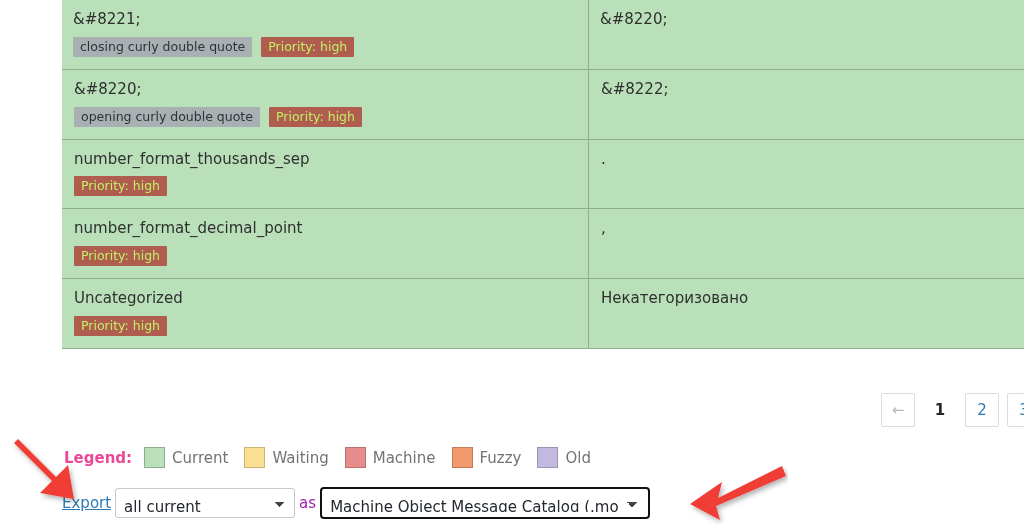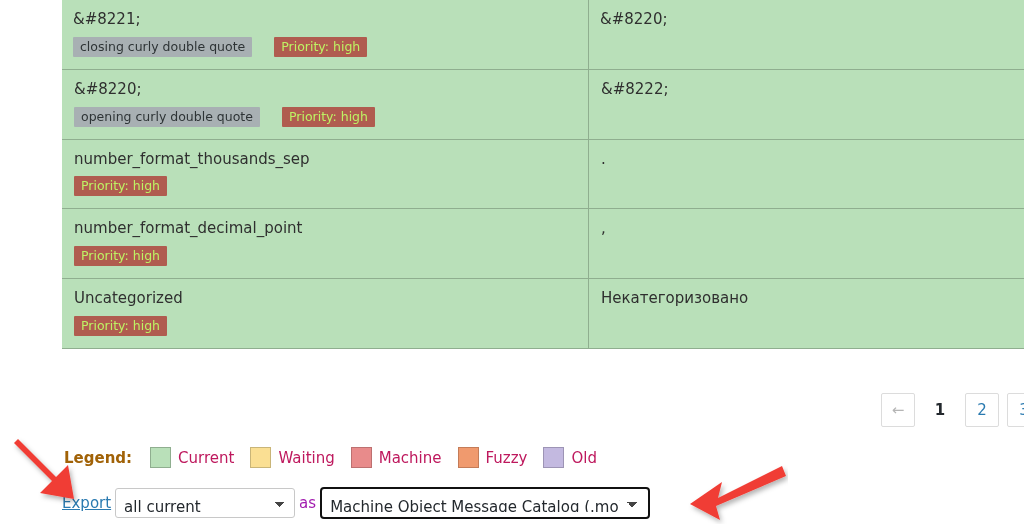--- a/index.html
+++ b/index.html
@@ -19,21 +19,21 @@
     border-left:none;border-right:none;
     padding:10px 12px 12px 12px;
     vertical-align:top;
     font-size:15px;color:#2b2b2b;
     line-height:1.25;
   }
   table.strings td.c-orig{width:503px;border-right:1px solid #8fae8f;}
   table.strings td.c-trans{width:497px;}
   table.strings tr:first-child td{border-top:1px solid #8fae8f;padding-left:11px;}
   .cell-text{display:block;font-size:15px;color:#2f2f2f;white-space:pre-wrap;}
-  .chips{margin-top:8px;display:flex;gap:22px;flex-wrap:wrap;align-items:flex-end;}
+  .chips{margin-top:8px;display:flex;gap:9px;flex-wrap:wrap;align-items:flex-end;}
   .chip{
     display:inline-block;padding:2px 7px 3px 7px;font-size:12.5px;line-height:1.2;
     border-radius:1px;white-space:nowrap;
   }
   .chip.ctx{background:#a8b0b3;color:#2e3436;}
   .chip.prio{background:#b05c4f;color:#bef264;}
   .tiny{font-size:15px;}
 
   
   .pager{
@@ -48,27 +48,27 @@
     border-radius:2px;
   }
   .pg.prev{color:#b5b5b5;font-size:15px;}
   .pg.current{border-color:transparent;background:transparent;color:#23282d;font-weight:700;}
 
   
   .legend{
     position:absolute;left:64px;top:447px;
     display:flex;align-items:center;gap:0;font-size:15px;color:#3a4a55;
   }
-  .legend .lbl{font-weight:700;color:#a16207;margin-right:18px;}
+  .legend .lbl{font-weight:700;color:#ec4899;margin-right:12px;}
   .sw{
     width:21px;height:21px;box-sizing:border-box;display:inline-block;
     border:1px solid #9b9b9b;margin-right:7px;
   }
   .legend .item{display:flex;align-items:center;margin-right:16px;}
-  .legend .item span.txt{color:#be185d;text-align:center;}
+  .legend .item span.txt{color:#737373;text-align:center;}
   .sw.warn{background:#ffffff;border:1px solid #c9c9c9;border-left:3px solid #e03b3b;}
 
   
   .exportrow{
     position:absolute;left:62px;top:487px;
     display:flex;align-items:center;gap:4px;font-size:15px;color:#3f4f5a;
   }
   a.export-link{color:#2a7ab0;text-decoration:underline;font-size:15px;}
   select.sel{
     font-family:"DejaVu Sans","Liberation Sans",sans-serif;

